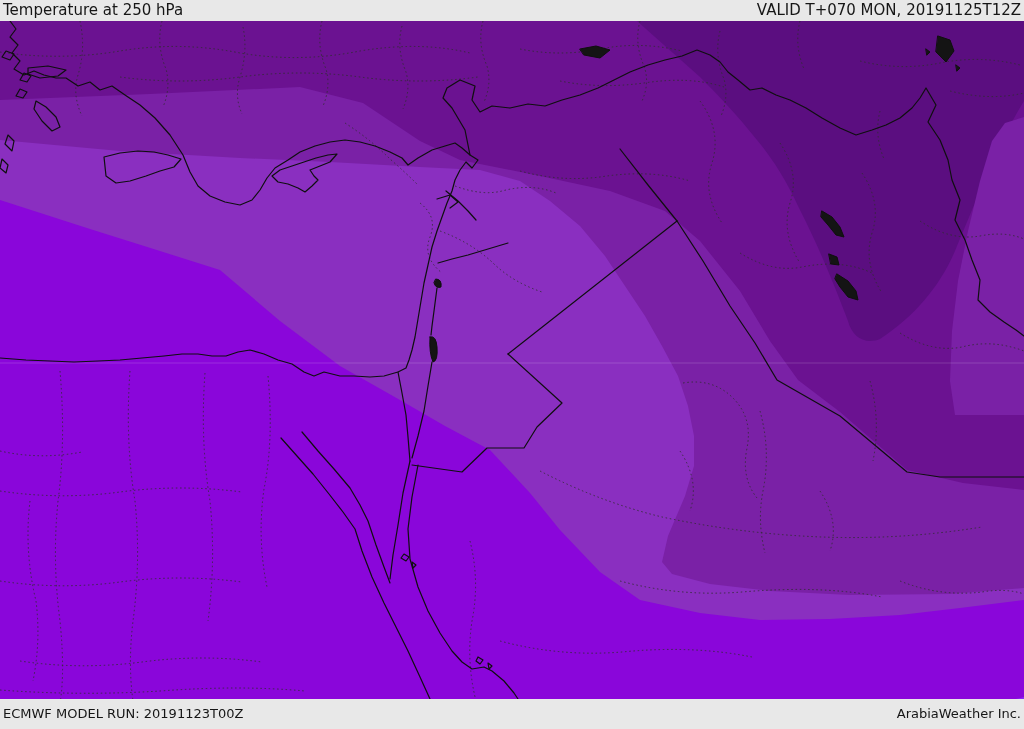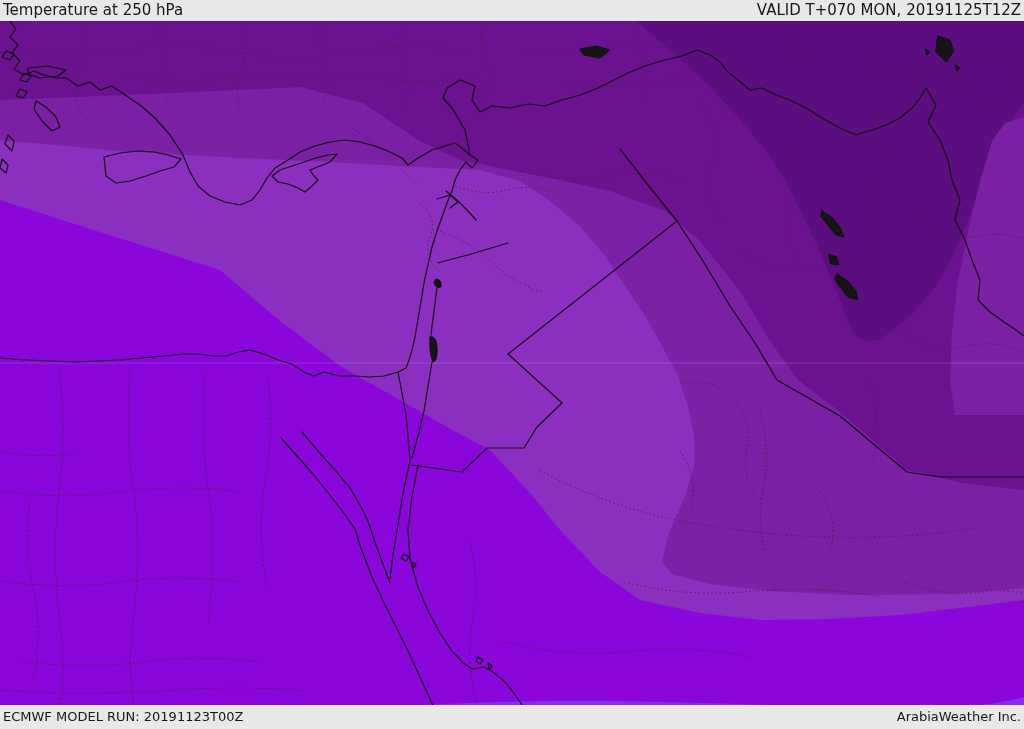--- a/index.html
+++ b/index.html
@@ -2,21 +2,21 @@
 <html><head>
 <meta charset="utf-8">
 <style>
   html,body{margin:0;padding:0;background:#ffffff;}
   .frame{position:relative;width:1024px;height:729px;overflow:hidden;
          font-family:"DejaVu Sans",sans-serif;background:#8a06da;}
   .bar{position:absolute;left:0;right:0;background:#e8e8e8;color:#161616;
        display:flex;justify-content:space-between;align-items:center;
        padding:0 3px;box-sizing:border-box;}
   .bar.top{top:0;height:21px;font-size:15px;line-height:21px;}
-  .bar.bottom{bottom:0;height:24px;font-size:13px;line-height:16px;align-items:center;}
+  .bar.bottom{bottom:0;height:30px;font-size:13px;line-height:16px;align-items:center;}
   .bar .lbl{white-space:nowrap;}
   .map-wrap{position:absolute;top:21px;left:0;width:1024px;height:692px;}
   svg{display:block;}
   .dotted path{fill:none;stroke:#2e2e2e;stroke-width:1;stroke-dasharray:1.5 2.7;opacity:.85;}
   .solid path{fill:none;stroke:#0f0f0f;stroke-width:1.2;stroke-linejoin:round;stroke-linecap:round;}
   .solid path.lake{fill:#141414;stroke:#0f0f0f;stroke-width:1;}
   .latline{stroke:rgba(255,255,255,0.16);stroke-width:1;}
 </style>
 </head>
 <body>

